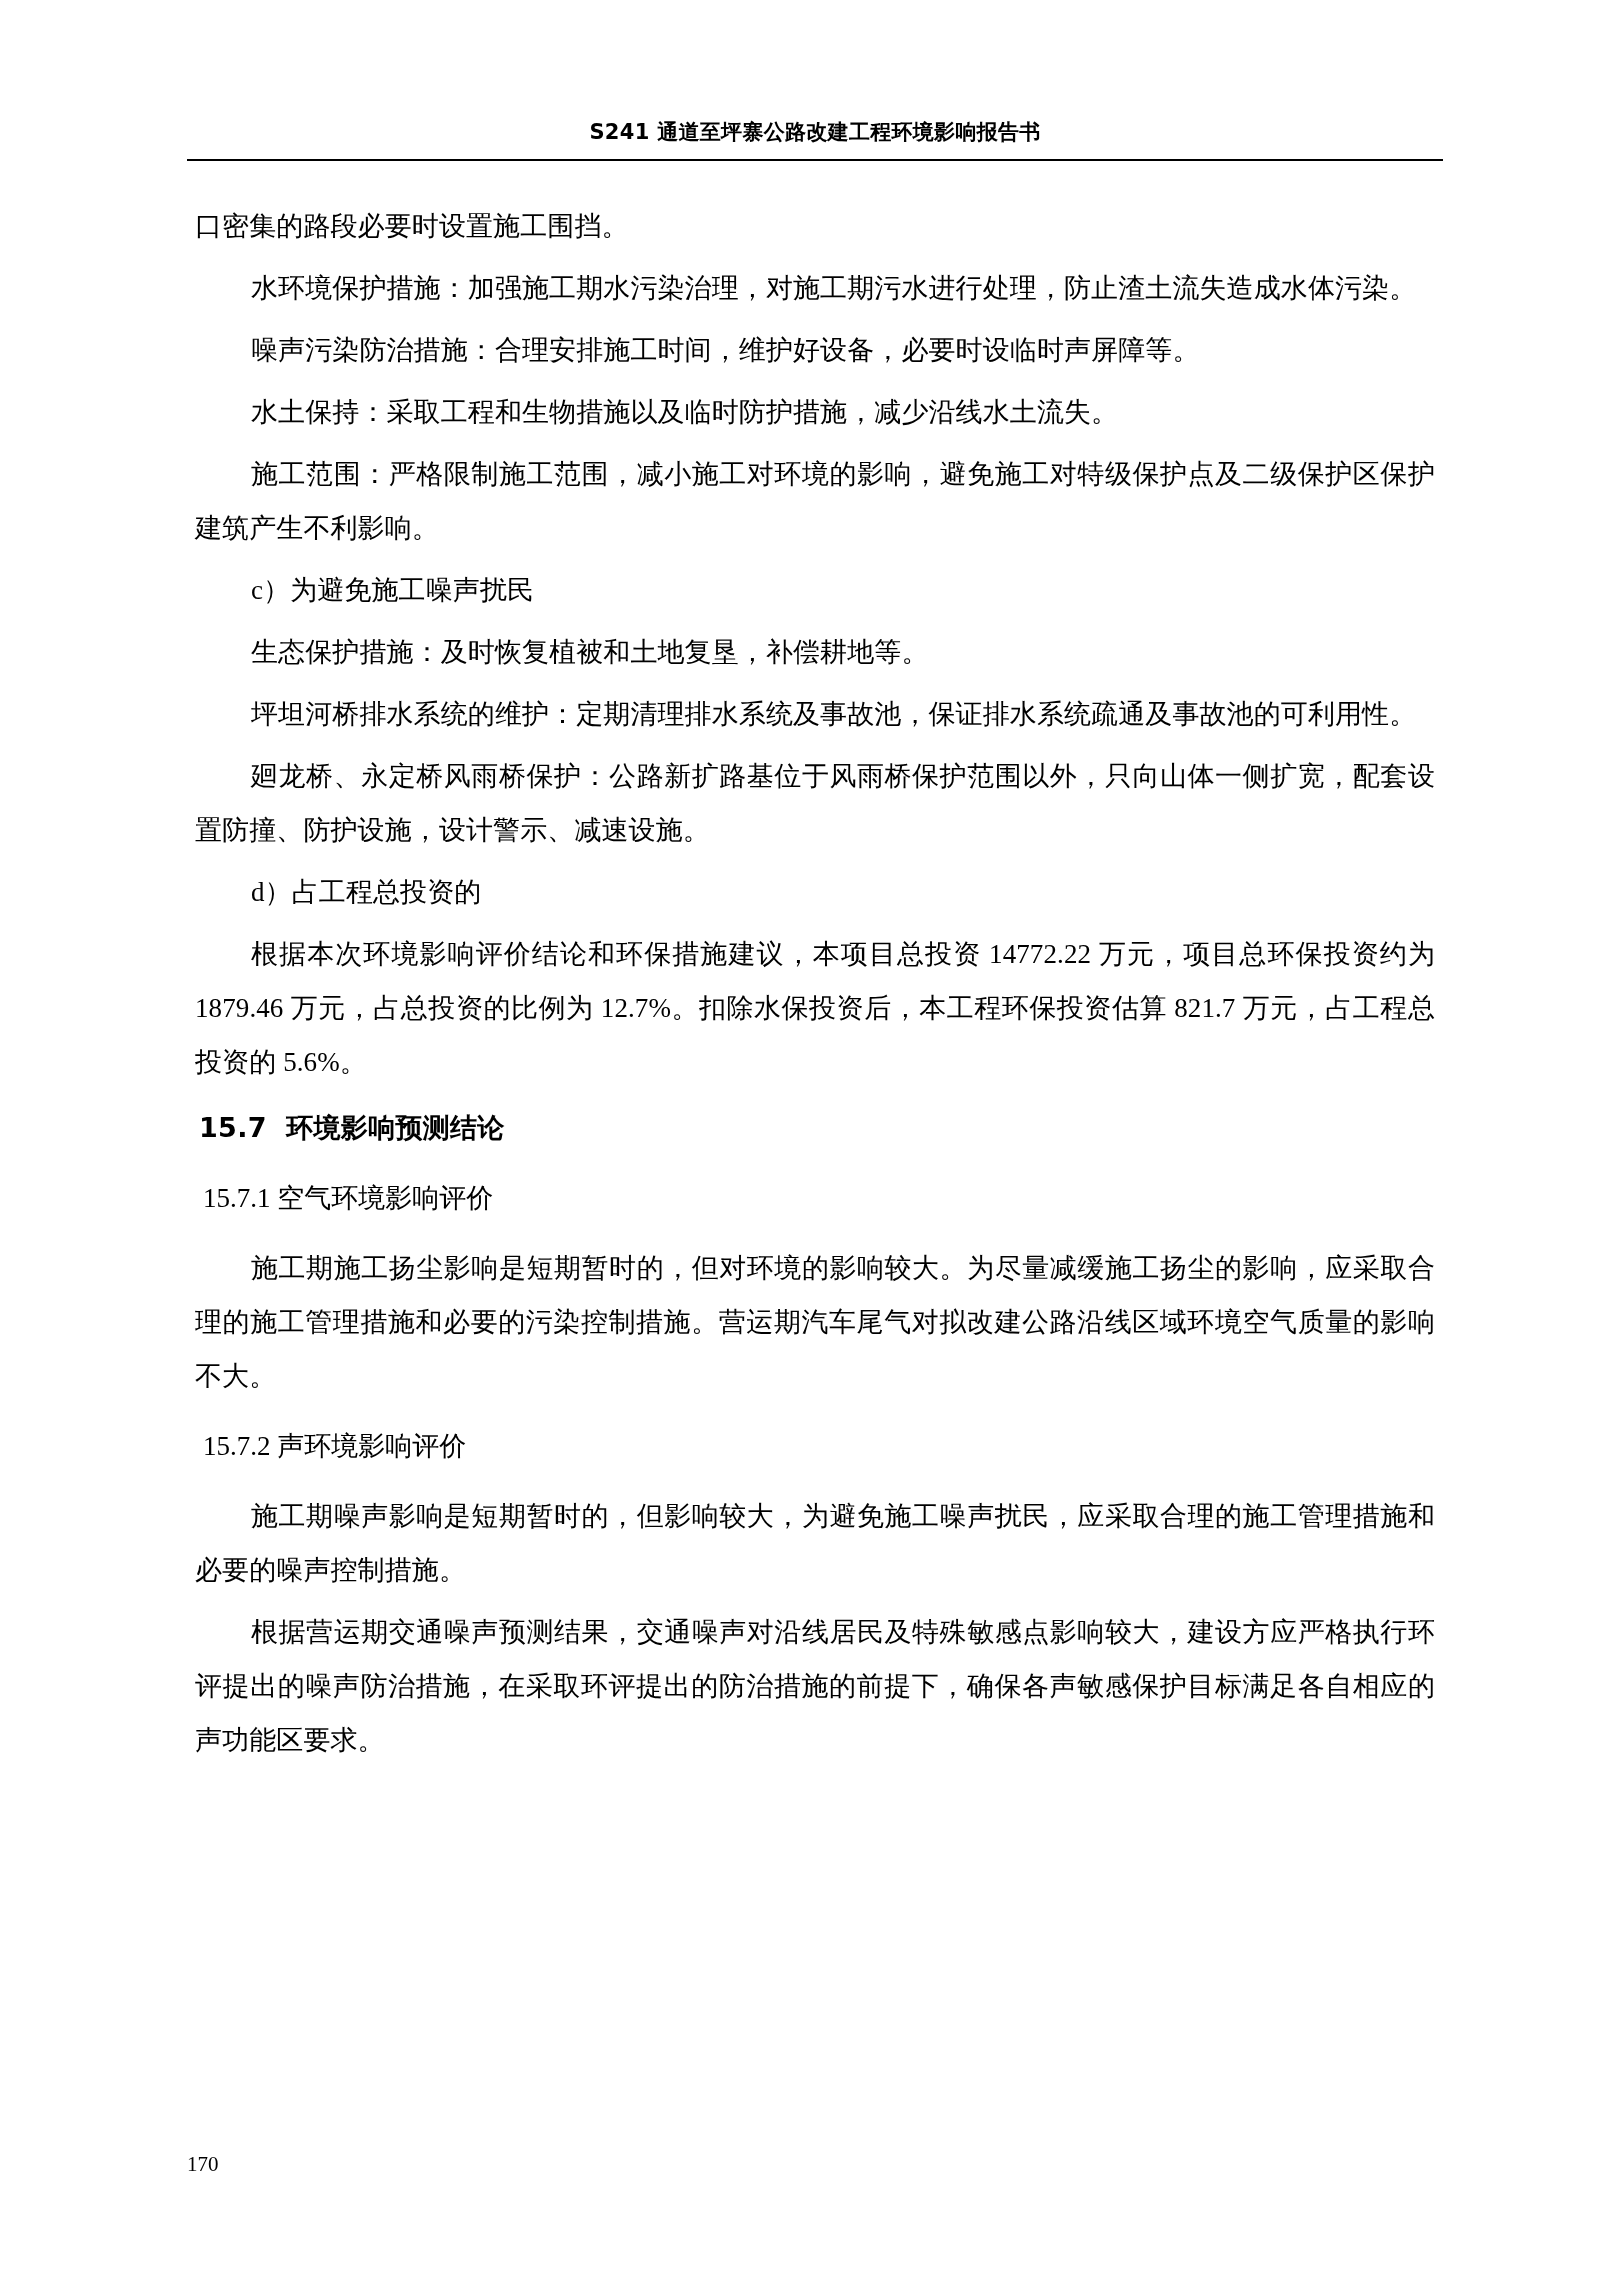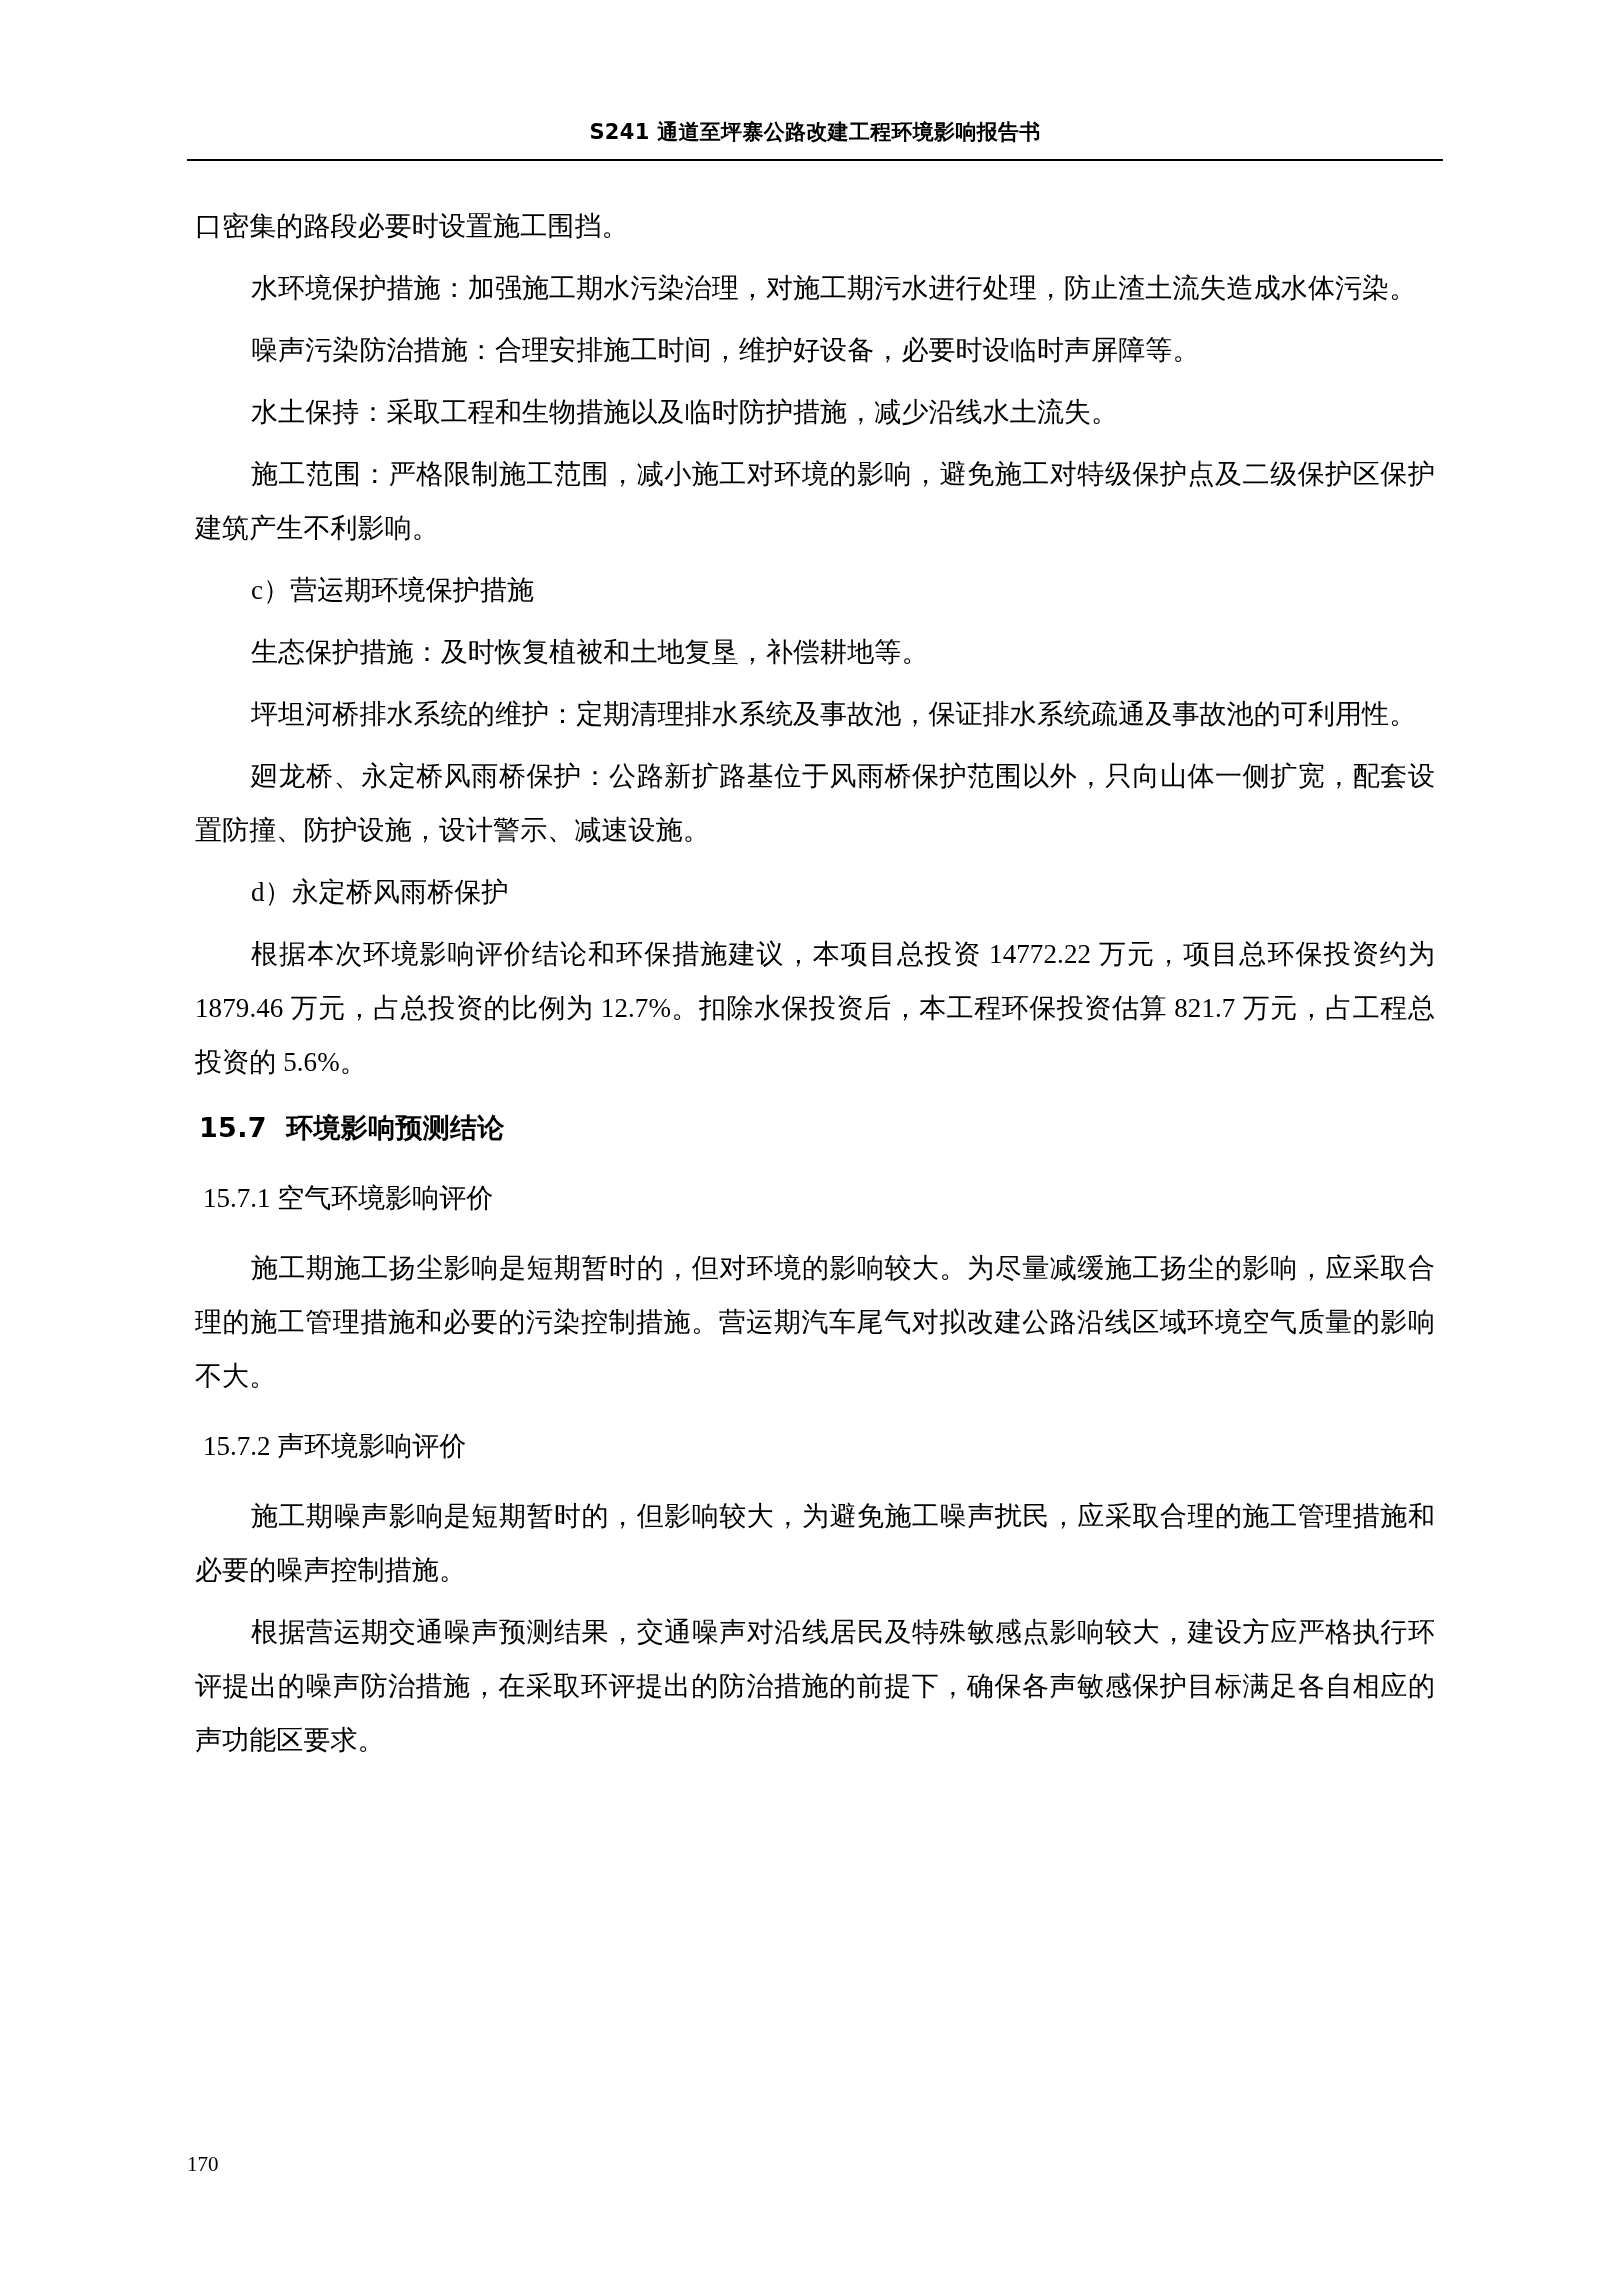--- a/index.html
+++ b/index.html
@@ -101,25 +101,25 @@
     <div class="header">S241 通道至坪寨公路改建工程环境影响报告书</div>
     <div class="header-rule"></div>
 
     <div class="body">
 
       <p class="noindent">口密集的路段必要时设置施工围挡。</p>
       <p class="indent">水环境保护措施：加强施工期水污染治理，对施工期污水进行处理，防止渣土流失造成水体污染。</p>
       <p class="indent">噪声污染防治措施：合理安排施工时间，维护好设备，必要时设临时声屏障等。</p>
       <p class="indent">水土保持：采取工程和生物措施以及临时防护措施，减少沿线水土流失。</p>
       <p class="indent">施工范围：严格限制施工范围，减小施工对环境的影响，避免施工对特级保护点及二级保护区保护建筑产生不利影响。</p>
-      <p class="indent">c）营运期环境保护措施</p>
+      <p class="indent">c）为避免施工噪声扰民</p>
       <p class="indent">生态保护措施：及时恢复植被和土地复垦，补偿耕地等。</p>
       <p class="indent">坪坦河桥排水系统的维护：定期清理排水系统及事故池，保证排水系统疏通及事故池的可利用性。</p>
       <p class="indent">廻龙桥、永定桥风雨桥保护：公路新扩路基位于风雨桥保护范围以外，只向山体一侧扩宽，配套设置防撞、防护设施，设计警示、减速设施。</p>
-      <p class="indent">d）永定桥风雨桥保护</p>
+      <p class="indent">d）占工程总投资的</p>
       <p class="indent">根据本次环境影响评价结论和环保措施建议，本项目总投资 14772.22 万元，项目总环保投资约为 1879.46 万元，占总投资的比例为 12.7%。扣除水保投资后，本工程环保投资估算 821.7 万元，占工程总投资的 5.6%。</p>
 
       <h2 class="section"><span>15.7</span>&nbsp;&nbsp;<span>环境影响预测结论</span></h2>
 
       <h3 class="subsection">15.7.1  空气环境影响评价</h3>
       <p class="indent">施工期施工扬尘影响是短期暂时的，但对环境的影响较大。为尽量减缓施工扬尘的影响，应采取合理的施工管理措施和必要的污染控制措施。营运期汽车尾气对拟改建公路沿线区域环境空气质量的影响不大。</p>
 
       <h3 class="subsection">15.7.2  声环境影响评价</h3>
       <p class="indent">施工期噪声影响是短期暂时的，但影响较大，为避免施工噪声扰民，应采取合理的施工管理措施和必要的噪声控制措施。</p>
       <p class="indent">根据营运期交通噪声预测结果，交通噪声对沿线居民及特殊敏感点影响较大，建设方应严格执行环评提出的噪声防治措施，在采取环评提出的防治措施的前提下，确保各声敏感保护目标满足各自相应的声功能区要求。</p>

